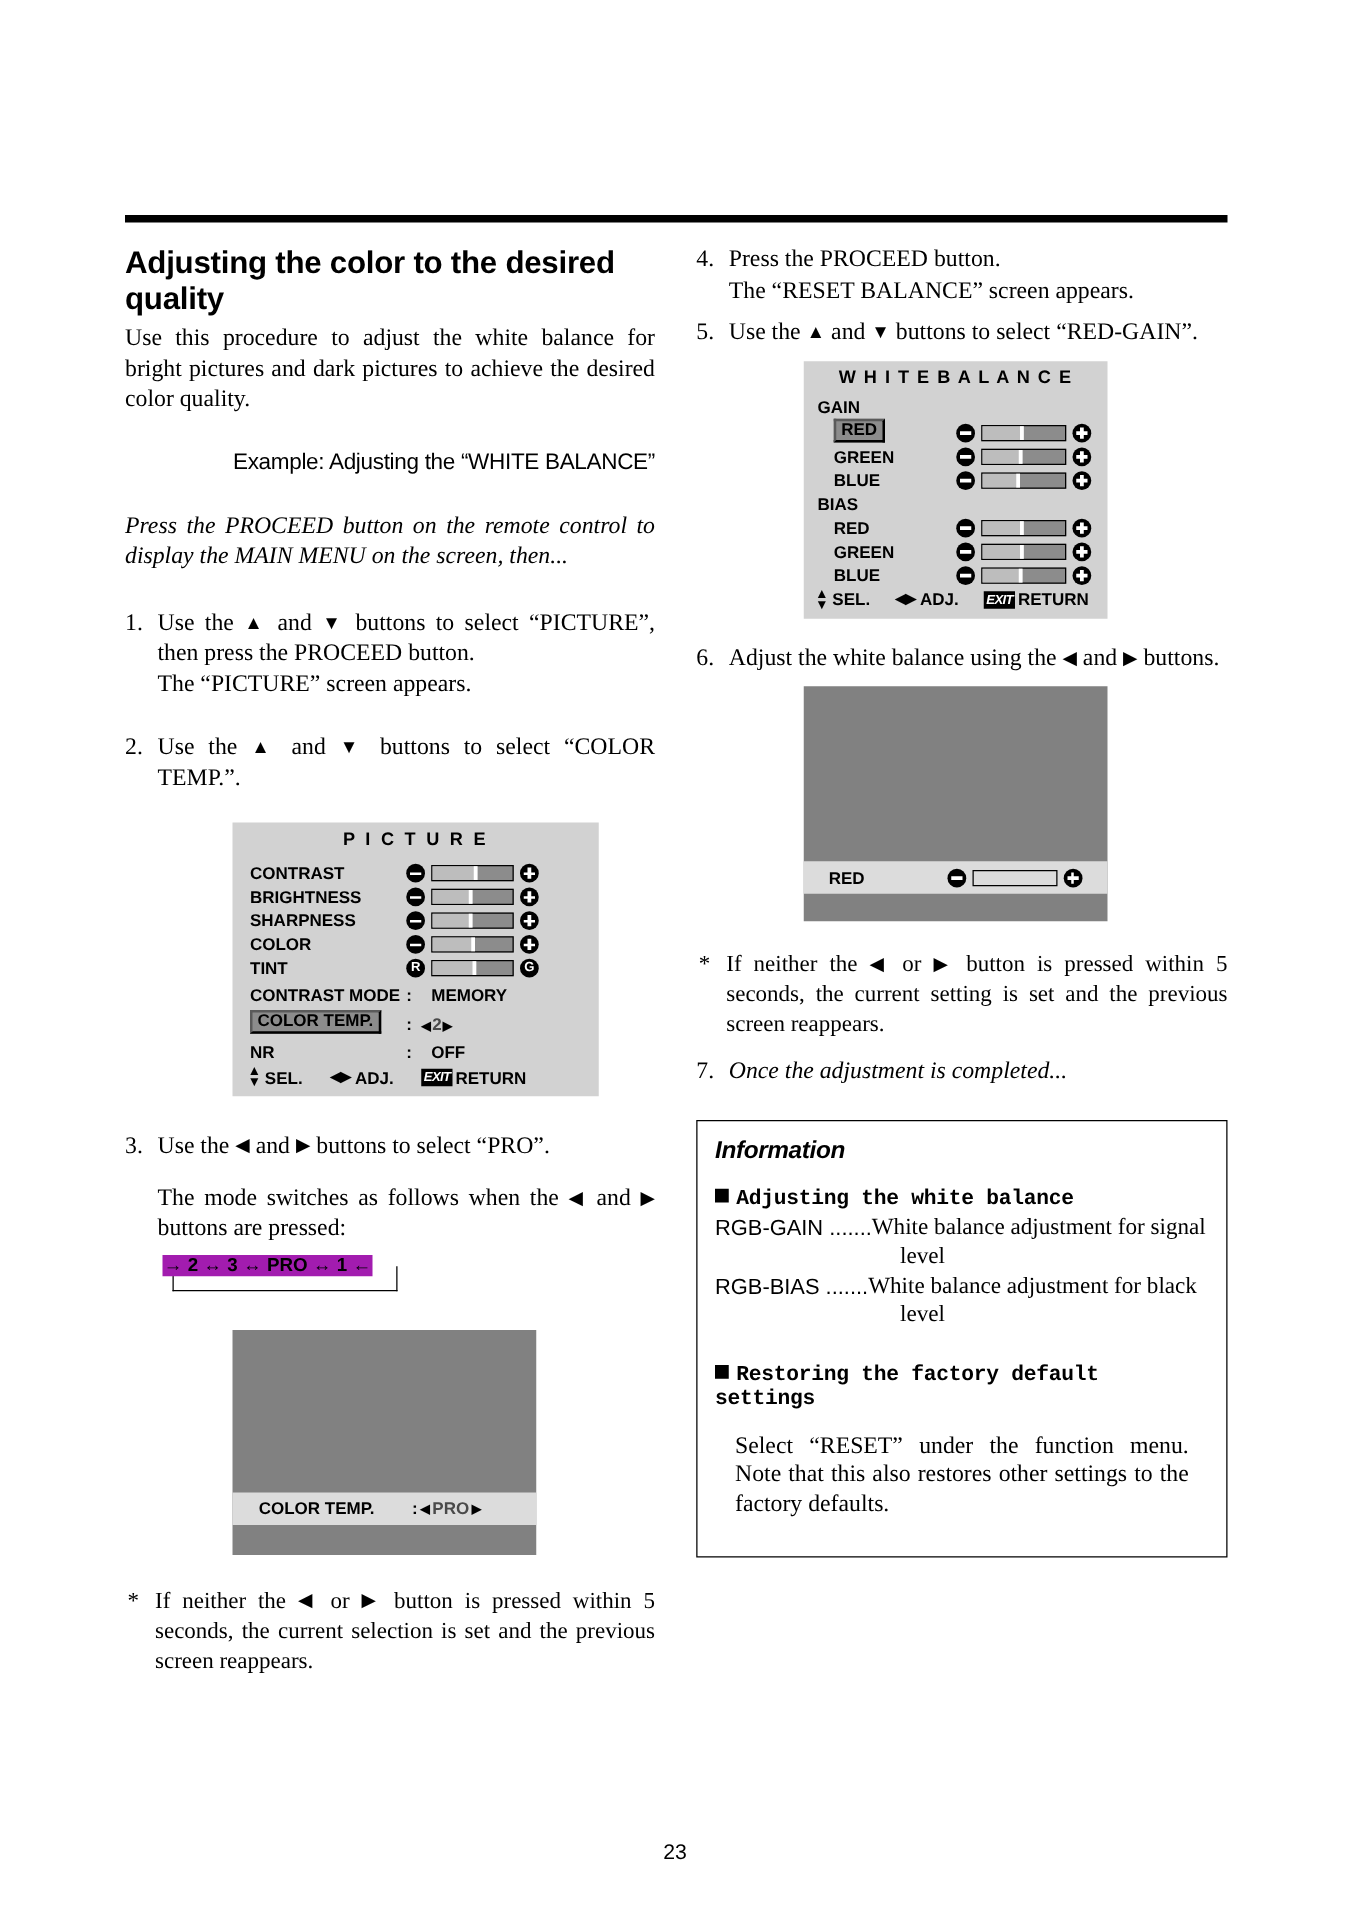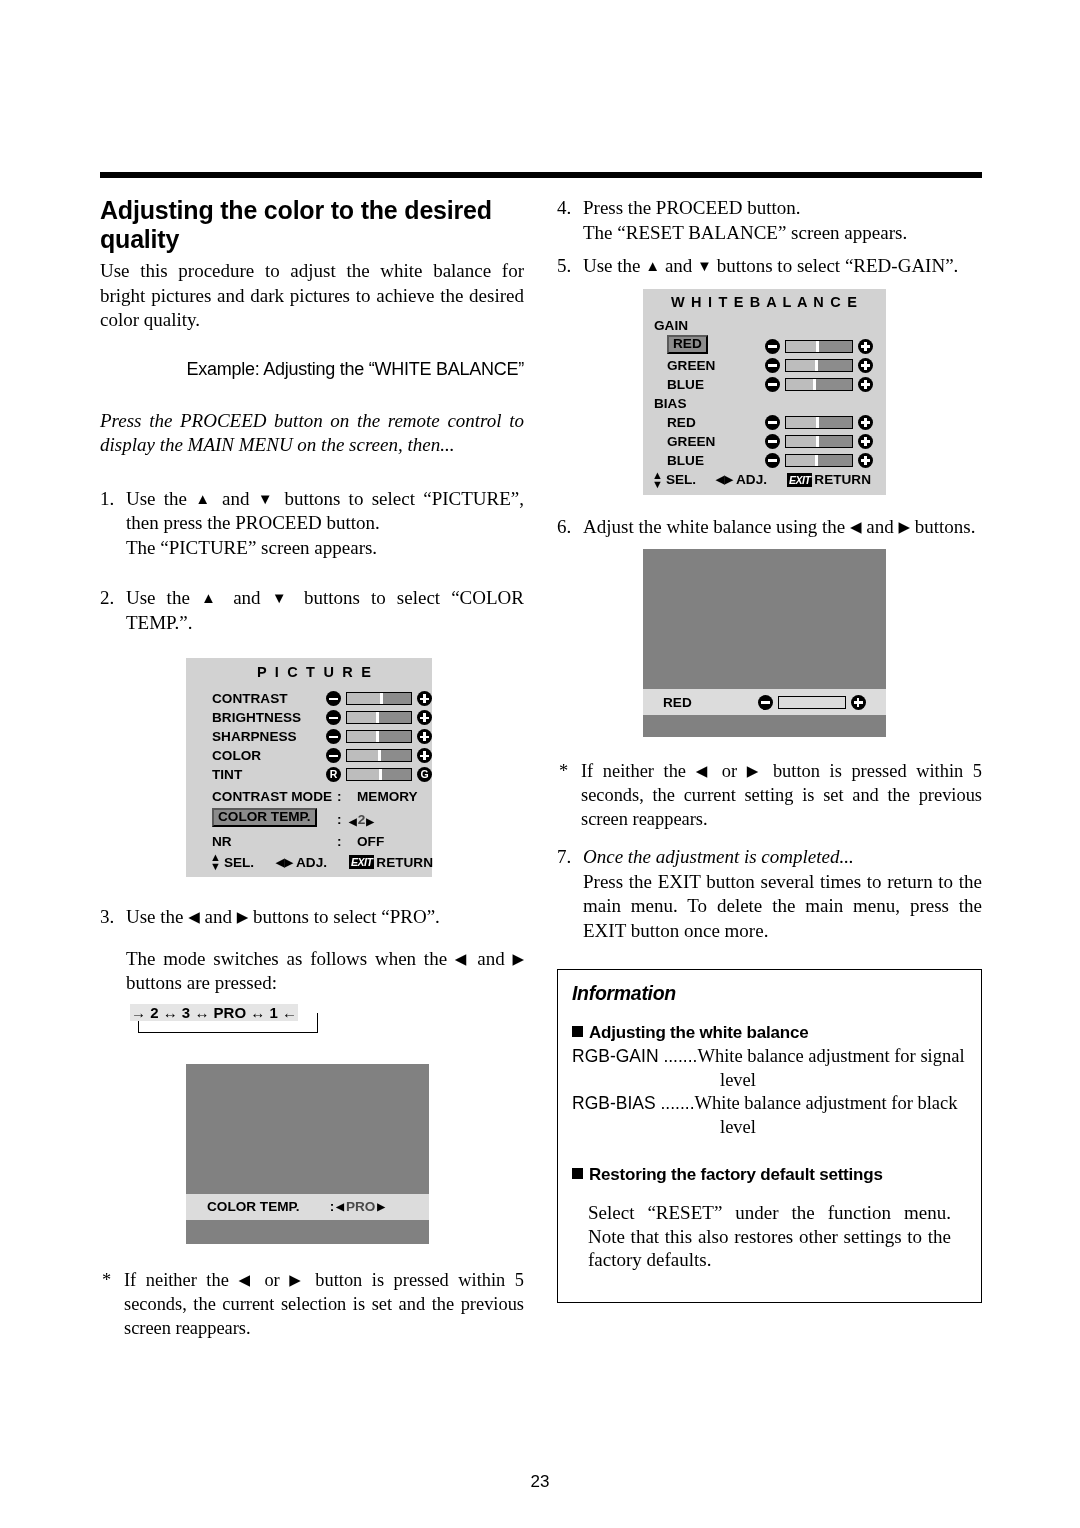--- a/index.html
+++ b/index.html
@@ -251,21 +251,21 @@
     font-weight: bold;
     font-size: 15px;
     margin-top: 8px;
     padding-left: 4px;
     width: 206px;
   }
   .cycle-line {
     white-space: nowrap;
     position: relative;
     z-index: 2;
-    background: #e5e5e5;
+    background: #a21caf;
     display: inline-block;
     padding: 0 1px;
   }
   .cycle-box {
     position: absolute;
     left: 12px;
     top: 9px;
     width: 178px;
     height: 19px;
     border: 1.6px solid #000;
@@ -284,21 +284,21 @@
   }
   .info-title {
     font-family: "Liberation Sans", sans-serif;
     font-style: italic;
     font-weight: bold;
     font-size: 19.5px;
     letter-spacing: -0.3px;
     margin: 0 0 18px 0;
   }
   .info-head {
-    font-family: Liberation Sans, sans-serif;
+    font-family: Liberation Mono, monospace;
     font-weight: bold;
     font-size: 17px;
     margin: 0 0 2px 0;
     letter-spacing: -0.2px;
   }
   .sq {
     display: inline-block;
     width: 11px; height: 11px;
     background: #000;
     margin-right: 6px;
@@ -361,21 +361,21 @@
       <span class="num">1.</span>
       <span>Use the </span><span class="tri">▲</span><span> and </span><span class="tri-v">▼</span><span> buttons to select “PICTURE”, then press the PROCEED button.</span>
       <span class="cont">The “PICTURE” screen appears.</span>
     </div>
 
     <div class="step" style="margin-top:26px;">
       <span class="num">2.</span>
       <span>Use the </span><span class="tri">▲</span><span> and </span><span class="tri-v">▼</span><span> buttons to select “COLOR TEMP.”.</span>
     </div>
 
-    <div class="osd" style="width:246px; margin:23px 0 0 86px; padding:0 0 6px 12px;">
+    <div class="osd" style="width:293px; margin:23px 0 0 86px; padding:0 0 6px 0;">
       <div class="osd-title">P I C T U R E</div>
 
       <div class="osd-row" style="padding-left:14px;">
         <span class="osd-label" style="width:125px;">CONTRAST</span>
         <span class="slider">
           <span class="pm"></span>
           <span class="bar" style="width:66px;">
               <span class="fill" style="width:57%"></span>
             </span>
           <span class="pm plus"></span>
@@ -610,21 +610,20 @@
     </div>
 
     <div class="note" style="margin-top:22px;">
       <span class="star">*</span>
       <span>If neither the </span><span class="tri">◀</span><span> or </span><span class="tri">▶</span><span> button is pressed within 5 seconds, the current setting is set and the previous screen reappears.</span>
     </div>
 
     <div class="step" style="margin-top:14px;">
       <span class="num">7.</span>
       <span style="font-style:italic;">Once the adjustment is completed...</span>
-      <span class="cont">Press the EXIT button several times to return to the main menu. To delete the main menu, press the EXIT button once more.</span>
     </div>
 
     <div class="info-box" style="margin-top:26px;">
       <div class="info-title">Information</div>
 
       <div class="info-head">
         <span class="sq"></span><span>Adjusting the white balance</span>
       </div>
 
       <div class="def-row">

